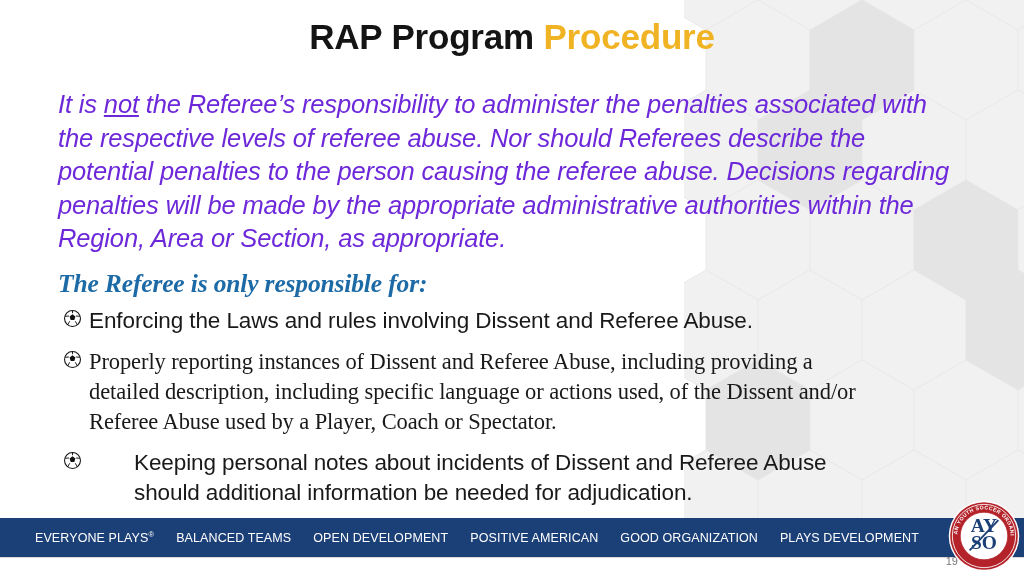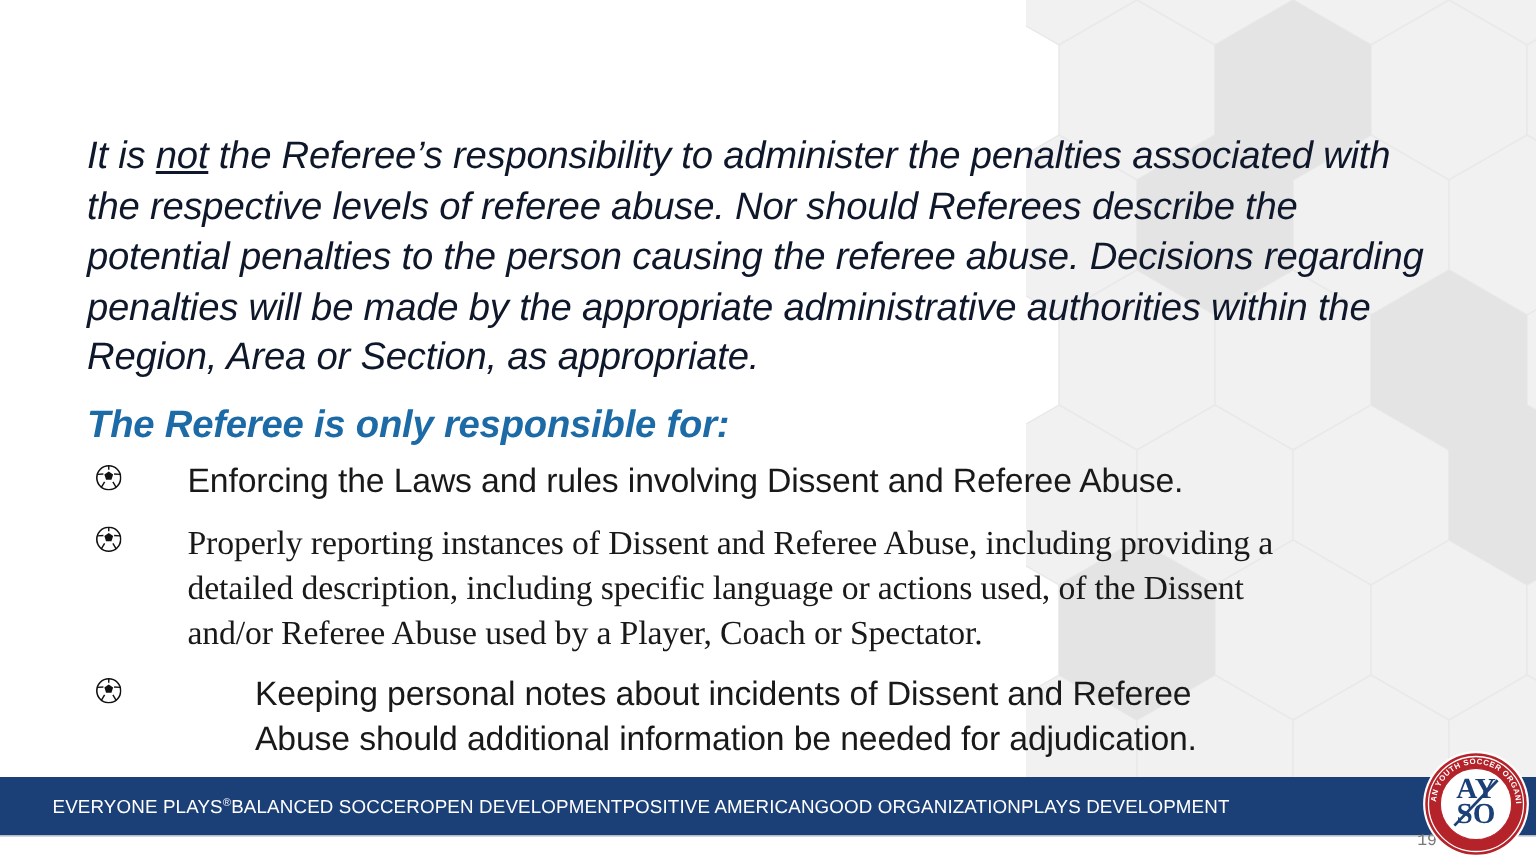--- a/index.html
+++ b/index.html
@@ -57,56 +57,55 @@
   }
   .title-main { color: #141414; }
   .title-accent { color: #F0B323; }
 
   
   #intro-paragraph {
     position: absolute;
     left: 58px;
     top: 88px;
     width: 905px;
-    color: #0f172a;
+    color: #6d28d9;
     font-family: "Liberation Sans", sans-serif;
     font-style: italic;
     font-size: 25.5px;
     line-height: 33.5px;
     letter-spacing: -0.15px;
   }
   #intro-paragraph .u { text-decoration: underline; }
 
   
   #sub-heading {
     position: absolute;
     left: 58px;
     top: 268px;
     width: 905px;
     color: #1C6AA6;
-    font-family: Liberation Sans, sans-serif;
+    font-family: Liberation Serif, serif;
     font-style: italic;
     font-weight: bold;
     font-size: 25.5px;
     line-height: 31px;
     letter-spacing: -0.15px;
   }
 
   
   #bullet-list {
     position: absolute;
     left: 60px;
     top: 306px;
     width: 905px;
   }
   .bullet-row {
     display: flex;
     align-items: flex-start;
     margin-bottom: 11px;
-    gap: 36px;
   }
   .bullet-icon {
     flex: 0 0 auto;
     width: 24px;
     height: 26px;
     margin-right: 5px;
     display: flex;
     align-items: flex-start;
     justify-content: center;
     padding-top: 4px;
@@ -131,20 +130,21 @@
     width: 1024px;
     height: 39px;
     background: #1B3F77;
     display: flex;
     align-items: center;
   }
   #footer-items {
     display: flex;
     align-items: center;
     margin-left: 35px;
+    gap: 22px;
   }
   .footer-item {
     color: #ffffff;
     font-family: "Liberation Sans", sans-serif;
     font-size: 12.5px;
     letter-spacing: 0.1px;
     white-space: nowrap;
   }
   .footer-item sup {
     font-size: 7.5px;
@@ -159,21 +159,21 @@
     height: 1px;
     background: #d8d8d8;
   }
 
   
   #page-number {
     position: absolute;
     right: 66px;
     top: 555px;
     color: #777777;
-    font-family: Liberation Mono, monospace;
+    font-family: Liberation Sans, sans-serif;
     font-size: 11px;
   }
 
   
   #ayso-logo {
     position: absolute;
     right: 4px;
     top: 500px;
     width: 72px;
     height: 72px;
@@ -224,20 +224,23 @@
       <g fill="#e4e4e4" stroke="none">
         <use href="#hx" x="166" y="60"></use>
         <use href="#hx" x="114" y="150"></use>
         <use href="#hx" x="270" y="240"></use>
         <use href="#hx" x="62" y="420"></use>
         <use href="#hx" x="322" y="330"></use>
       </g>
     </svg>
   </div>
 
+  <div id="title-block">
+    <span class="title-text title-main">RAP Program </span><span class="title-text title-accent">Procedure</span>
+  </div>
 
   <div id="intro-paragraph">
     <span>It is </span><span class="u">not</span><span> the Referee’s responsibility to administer the penalties associated with the respective levels of referee abuse.  Nor should Referees describe the potential penalties to the person causing the referee abuse.  Decisions regarding penalties will be made by the appropriate administrative authorities within the Region, Area or Section, as appropriate.</span>
   </div>
 
   <div id="sub-heading">The Referee is only responsible for:</div>
 
   <div id="bullet-list">
 
     <div class="bullet-row">
@@ -283,21 +286,21 @@
         </svg>
       </span>
       <span class="bullet-text">Keeping personal notes about incidents of Dissent and Referee Abuse should additional information be needed for adjudication.</span>
     </div>
 
   </div>
 
   <div id="footer-band">
     <div id="footer-items">
       <span class="footer-item"><span>EVERYONE PLAYS</span><sup>®</sup></span>
-      <span class="footer-item">BALANCED SOCCER</span>
+      <span class="footer-item">BALANCED TEAMS</span>
       <span class="footer-item">OPEN DEVELOPMENT</span>
       <span class="footer-item">POSITIVE AMERICAN</span>
       <span class="footer-item">GOOD ORGANIZATION</span>
       <span class="footer-item">PLAYS DEVELOPMENT</span>
     </div>
   </div>
 
   <div id="footer-hairline"></div>
 
   <div id="page-number">19</div>

